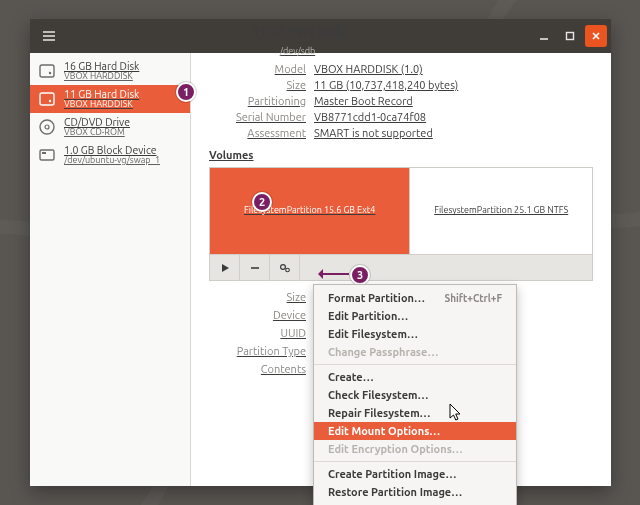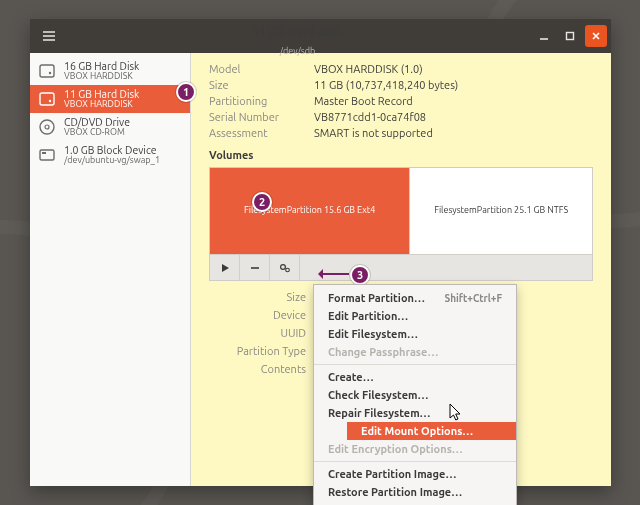--- a/index.html
+++ b/index.html
@@ -17,23 +17,23 @@
   .bg-rings::before, .bg-rings::after {
     content:""; position:absolute; border:14px solid rgba(255,255,255,0.03);
     border-radius:50%;
   }
   .bg-rings::before { width:340px; height:340px; left:-180px; top:220px; }
   .bg-rings::after  { width:260px; height:260px; right:-120px; top:-60px; }
 
   .window {
     position: absolute; left: 30px; top: 19px;
     width: 581px; height: 467px;
-    background: #fef9c3;
+    background: #ffffff;
     box-shadow: 0 6px 18px rgba(0,0,0,.35);
-    display: flex; flex-direction: column;
+    display: flex; flex-direction: column; text-decoration: underline;
   }
   .titlebar {
     height: 34px; background: #403d39; color:#e6e6e4;
     display:flex; align-items:center; padding:0 4px;
     position:relative;
   }
   .tb-title { flex:1; text-align:center; line-height:1.1; }
   .tb-title .main { font-weight:600; font-size:12px; }
   .tb-title .sub  { font-size:9px; color:#b9b6b2; }
   .tb-btn {
@@ -61,21 +61,21 @@
   .dev .dtxt { line-height:1.05; }
   .dev .dtxt .d1 { font-size:10.5px; }
   .dev .dtxt .d2 { font-size:9px; opacity:.8; }
   .dev.selected .dtxt .d2 { opacity:.95; }
 
   .main {
     flex:1; padding:10px 18px 8px 18px; position:relative;
     color:#3c3c3c;
   }
   .kv { display:grid; grid-template-columns:105px 1fr; row-gap:4px; font-size:11px;}
-  .kv .k { text-align:left; color:#8a8784; padding-right:8px;}
+  .kv .k { text-align:right; color:#8a8784; padding-right:8px;}
   .kv .v { color:#3b3b3b; }
   .sect { margin-top:10px; font-weight:700; font-size:11px; }
 
   .volwrap { margin-top:6px; border:1px solid #cfccc8;  }
   .volbar { height:86px; display:flex; }
   .vol { display:flex; flex-direction:row; align-items:center; justify-content:center; font-size:9px; line-height:1.25; }
   .vol1 { flex:560; background:#ea5d3a; color:#fff; border-right:1px solid #cfccc8;}
   .vol2 { flex:510; background:#fff; color:#3b3b3b; }
   .toolbar {
     height:26px; background:#e7e5e2; border-top:1px solid #d2cfcb;
@@ -110,21 +110,21 @@
     position:absolute; left:313px; top:284px; width:204px;
     background:#f6f5f3; border:1px solid #bdbab5;
     box-shadow:0 4px 10px rgba(0,0,0,.25);
     padding:4px 0; z-index:50;
   }
   .mi {
     padding:3px 14px; font-size:11px; color:#3b3b3b;
     display:flex; justify-content:space-between; align-items:center;font-weight:bold;
   }
   .mi.dis { color:#b6b3ae; }
-  .mi.sel { background:#ea5d3a; color:#fff;margin-left:33px; }
+  .mi.sel { background:#ea5d3a; color:#fff; }
   .mi .accel { font-size:10px; color:#8a8784; }
   .msep { height:1px; background:#ddd9d4; margin:3px 0; }
 
   .cursor {
     position:absolute; left:449px; top:403px; z-index:60; pointer-events:none;
   }
 </style>
 </head>
 <body>
 

